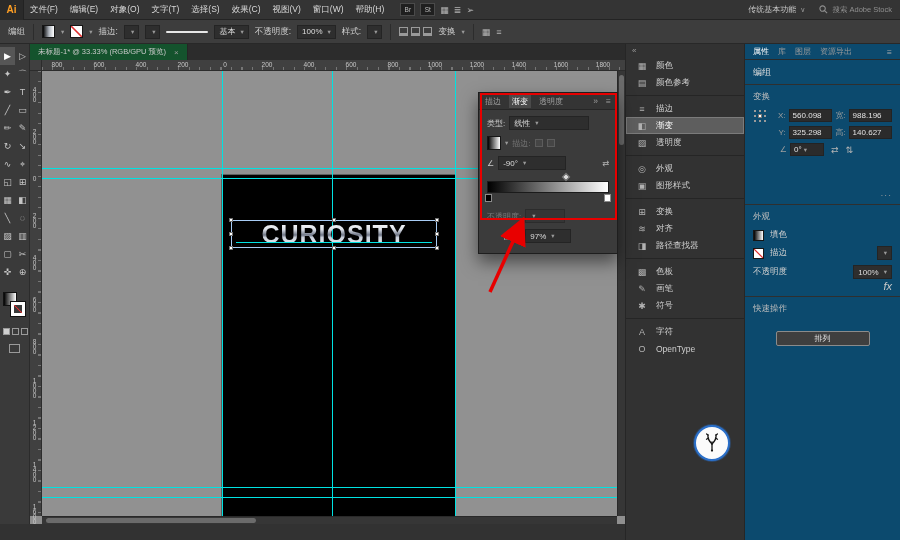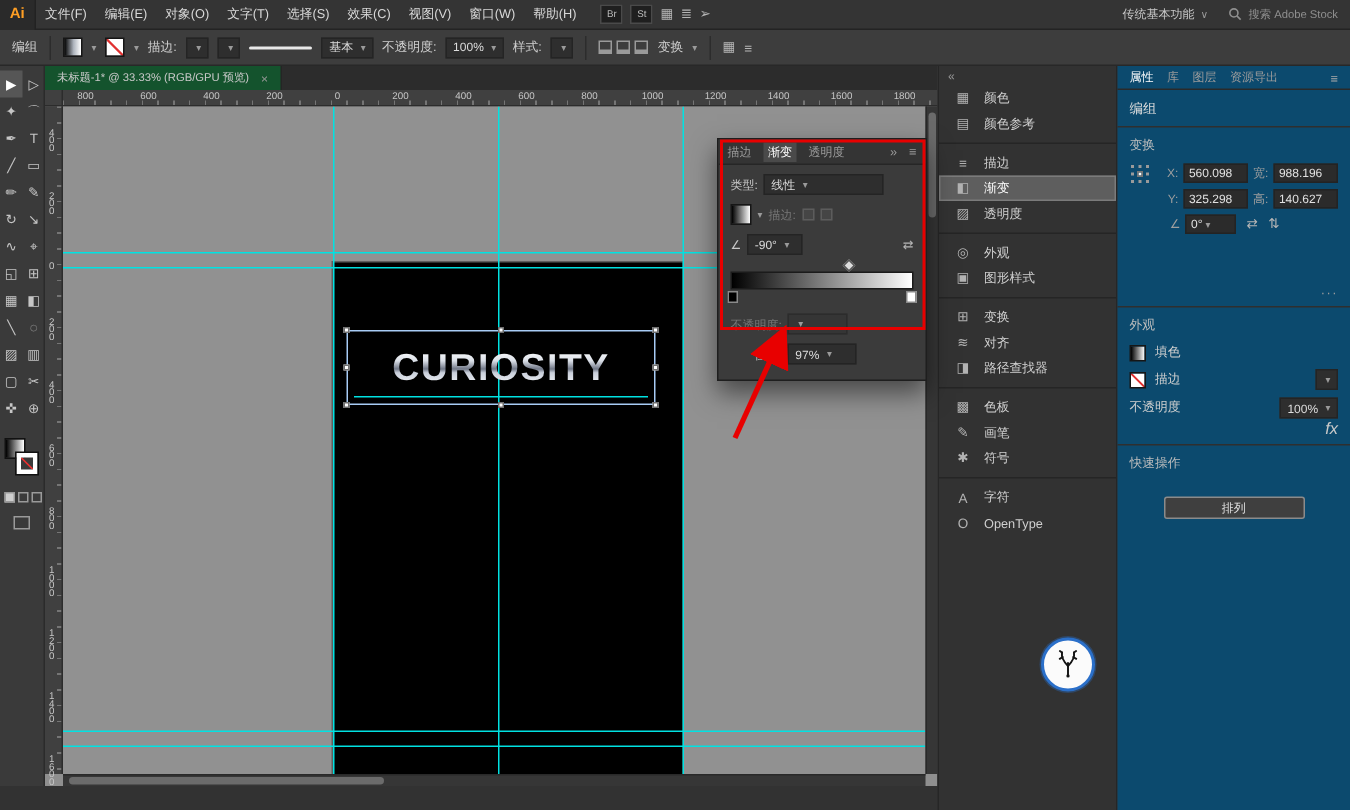--- a/index.html
+++ b/index.html
@@ -52,21 +52,21 @@
   .hruler{position:absolute;left:12px;top:16px;right:0;height:11px;background:#404040;border-bottom:1px solid #2c2c2c;
     background-image:repeating-linear-gradient(90deg,rgba(255,255,255,.28) 0 1px,transparent 1px 10.5px);background-size:100% 3px;background-position:0 100%;background-repeat:no-repeat}
   .hlabel{position:absolute;top:1px;transform:translateX(-50%);font-size:6.5px;color:#c7c7c7}
   .vruler{position:absolute;left:0;top:27px;width:12px;height:445px;background:#404040;border-right:1px solid #2c2c2c;
     background-image:repeating-linear-gradient(180deg,rgba(255,255,255,.28) 0 1px,transparent 1px 10.5px);background-size:3px 100%;background-position:100% 0;background-repeat:no-repeat}
   .vlabel{position:absolute;left:1px;transform:translateY(-50%);font-size:6.5px;color:#c7c7c7;writing-mode:vertical-rl;text-orientation:upright;letter-spacing:-2px;line-height:7px}
   .viewport{position:absolute;left:12px;top:27px;width:575px;height:445px;background:#919191;overflow:hidden}
   .artboard{position:absolute;left:180px;top:104px;width:233px;height:341px;background:#000;box-shadow:0 0 0 1px rgba(0,0,0,.35)}
   .guide-v{position:absolute;top:0;bottom:0;width:1px;background:#00e2e2}
   .guide-h{position:absolute;left:0;right:0;height:1px;background:#00e2e2}
-  .headline-box{position:absolute;left:189px;top:149px;width:206px;height:50px;border:1px solid #a8ccf5;display:flex;align-items:center;justify-content:center}
+  .headline-box{position:absolute;left:189px;top:149px;width:206px;height:28px;border:1px solid #a8ccf5;display:flex;align-items:center;justify-content:center}
   .headline{font-size:25px;font-weight:bold;letter-spacing:1px;line-height:1;
     background:linear-gradient(180deg,#ffffff 0%,#dbe0e8 30%,#6f7686 52%,#c9cfda 62%,#f7f9fc 100%);
     -webkit-background-clip:text;background-clip:text;color:transparent}
   .baseline{position:absolute;left:4px;right:4px;bottom:4px;height:1px;background:#00e2e2}
   .handle{position:absolute;width:4px;height:4px;background:#fff;border:1px solid #6f6f6f}
   .h-nw{left:-3px;top:-3px}.h-n{left:50%;margin-left:-2px;top:-3px}.h-ne{right:-3px;top:-3px}
   .h-w{left:-3px;top:50%;margin-top:-2px}.h-e{right:-3px;top:50%;margin-top:-2px}
   .h-sw{left:-3px;bottom:-3px}.h-s{left:50%;margin-left:-2px;bottom:-3px}.h-se{right:-3px;bottom:-3px}
   .hscroll{position:absolute;left:12px;right:8px;bottom:0;height:8px;background:#363636;border-top:1px solid #292929}
   .hthumb{position:absolute;left:4px;top:1px;width:210px;height:5px;background:#6b6b6b;border-radius:3px}
@@ -472,21 +472,21 @@
     </div>
     <div class="gp-row r-swatch">
       <span class="gp-thumb"></span>
       <span class="tiny-dd">▾</span>
       <span class="gp-lab dim">描边:</span>
       <span class="gp-mini"></span>
       <span class="gp-mini"></span>
     </div>
     <div class="gp-row r-angle">
       <span class="gp-lab">∠</span>
-      <span class="field dd" style="width:37px">
+      <span class="field dd" style="width:68px">
           <span>-90°</span>
         </span>
       <span style="margin-left:auto;color:#b5b5b5">⇄</span>
     </div>
     <div class="gp-bar"></div>
     <span class="gp-mid"></span>
     <span class="gp-stop left"></span>
     <span class="gp-stop right"></span>
     <div class="gp-row r-opacity">
       <span class="gp-lab dim">不透明度:</span>

